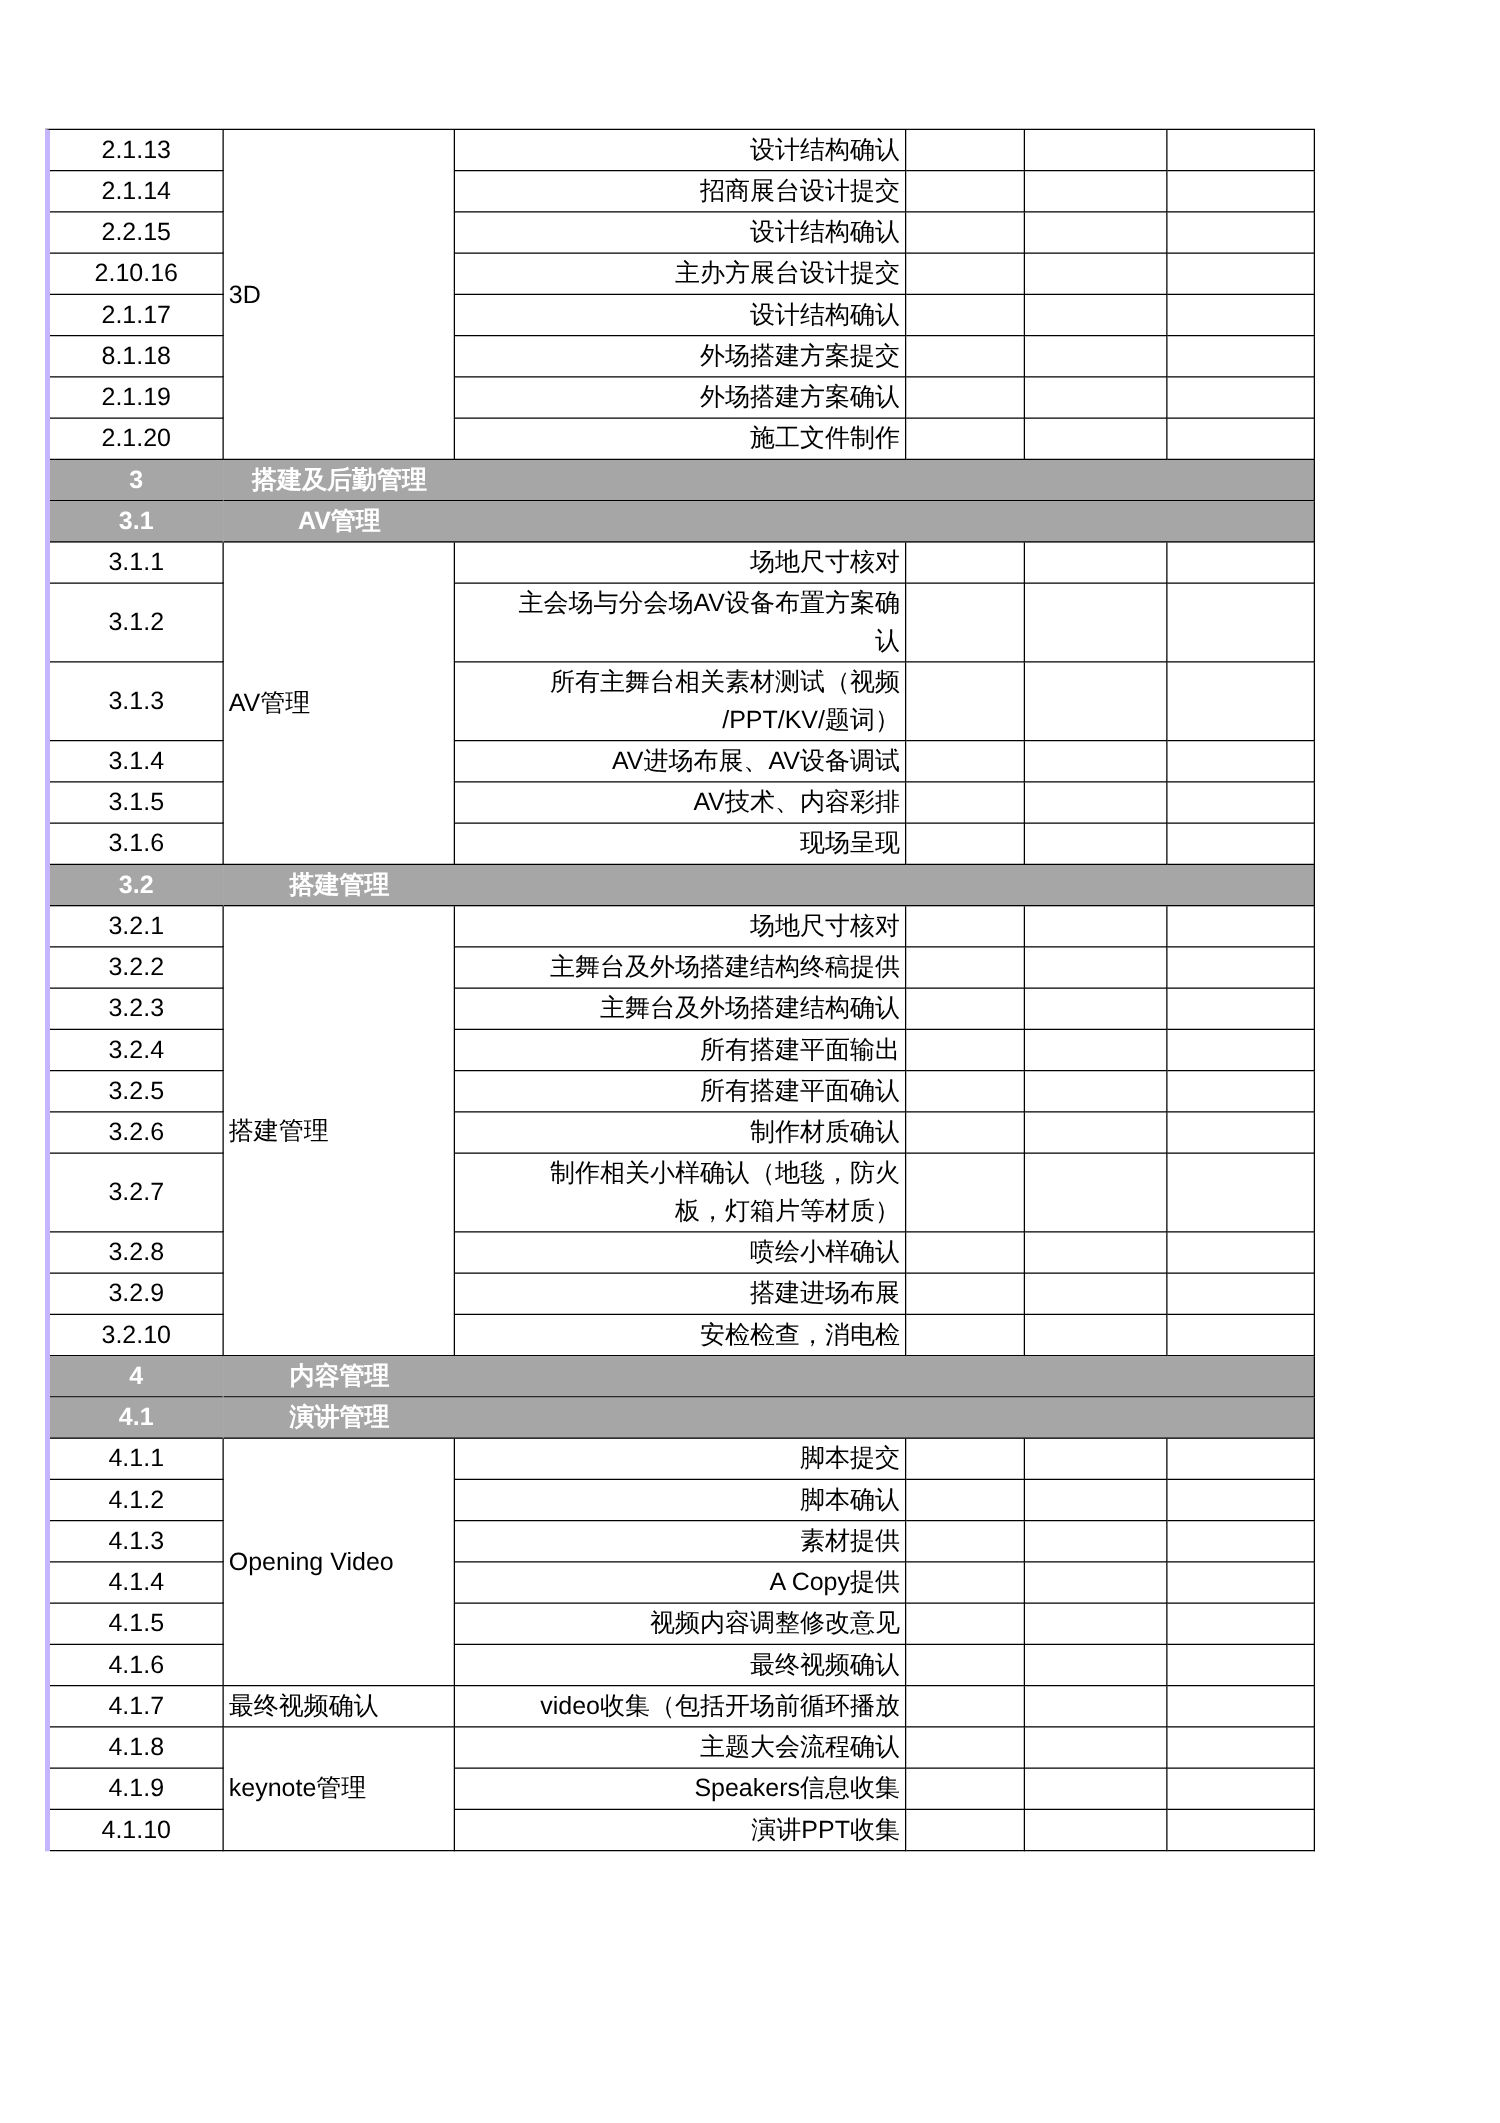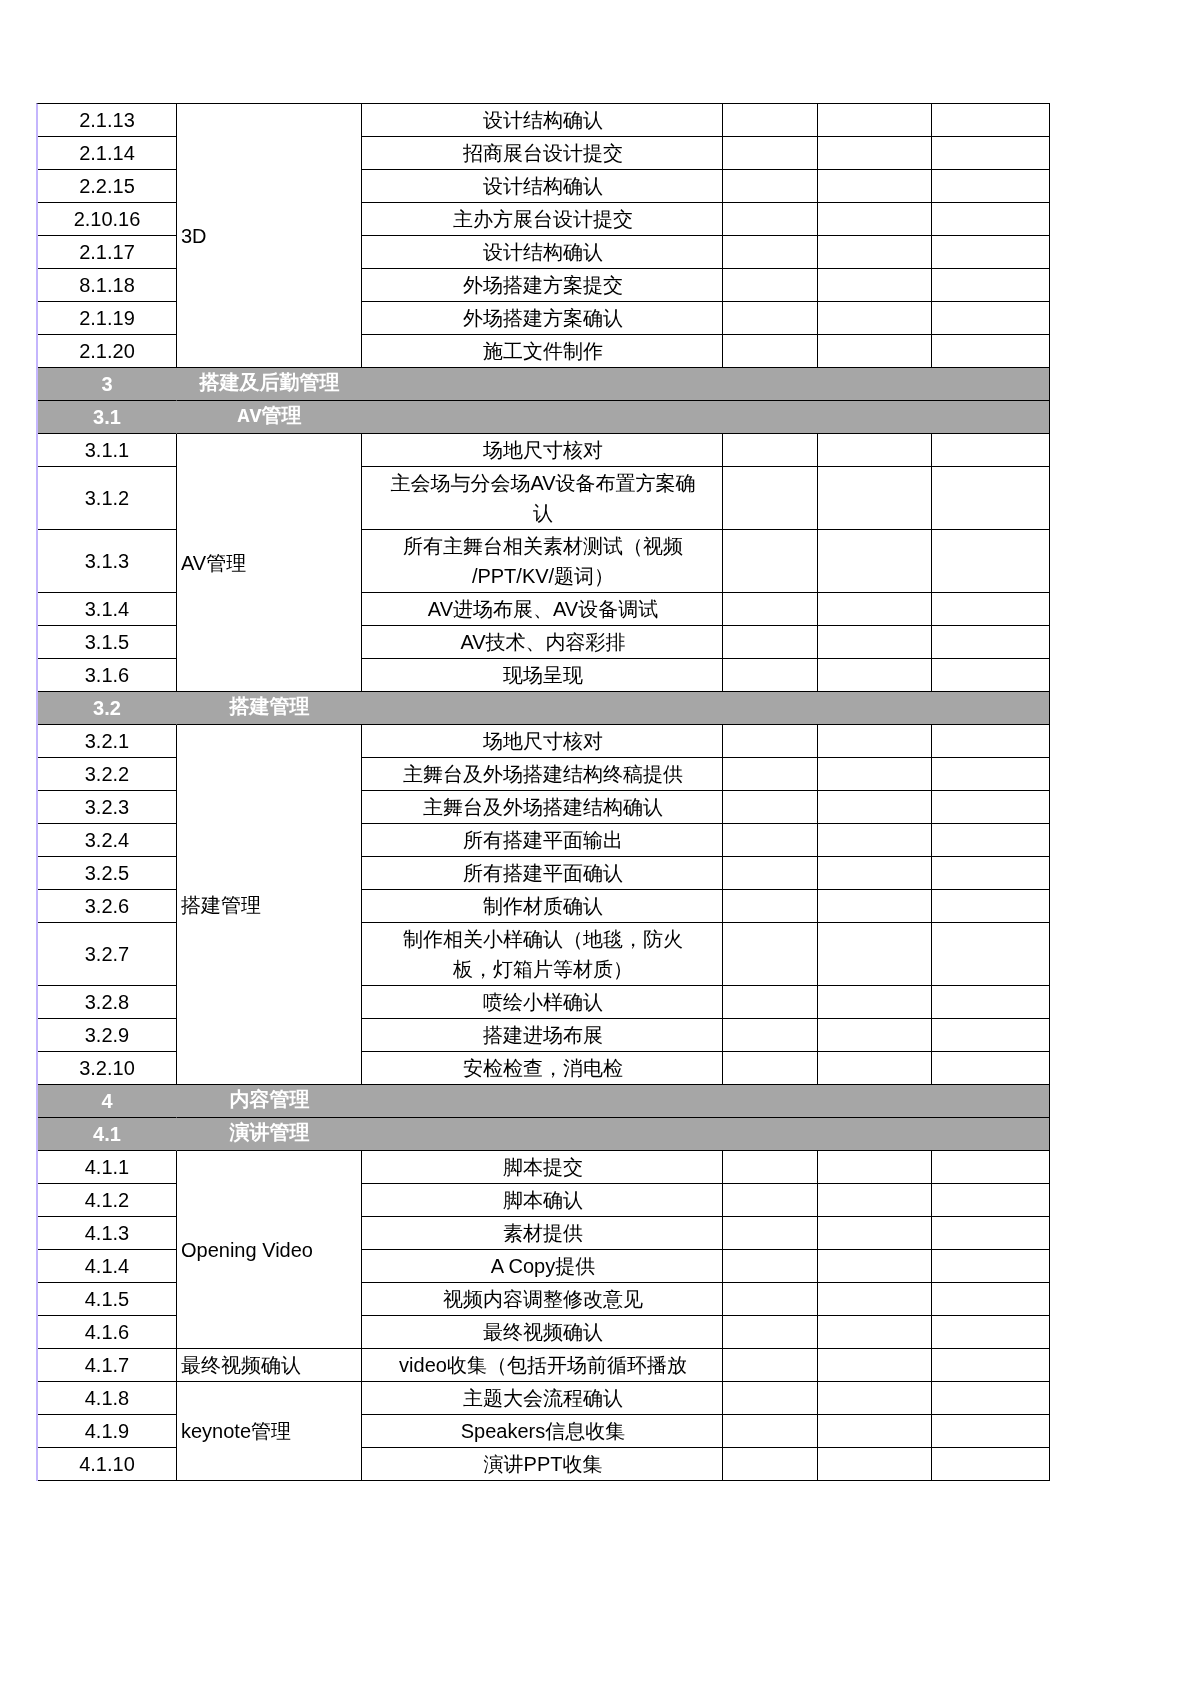--- a/index.html
+++ b/index.html
@@ -12,49 +12,49 @@
     background: #ffffff;
     overflow: hidden;
   }
   table.checklist {
     position: absolute;
     left: 36px;
     top: 103px;
     border-spacing: 0;
     table-layout: fixed;
     border-top: 1px solid #000;
-    border-left: 2px solid #c4b5fd;
+    border-left: 4px solid #c4b5fd;
   }
   col.col-id      { width: 139px; }
   col.col-group   { width: 185px; }
   col.col-task    { width: 361px; }
   col.col-e1      { width: 95px;  }
   col.col-e2      { width: 114px; }
   col.col-e3      { width: 118px; }
   td {
     border-right: 1px solid #000;
     border-bottom: 1px solid #000;
     font-size: 20px;
     line-height: 30px;
     color: #000;
     padding: 1px 4px;
     vertical-align: middle;
     overflow: hidden;
   }
   td.c-id    { text-align: center; padding: 1px 2px; }
   td.c-group { text-align: left; }
-  td.c-task  { text-align: center; white-space: pre-wrap; padding-left: 6px; }
+  td.c-task  { text-align: right; white-space: pre-wrap; padding-left: 6px; }
   td.c-empty { }
   tr.section-row td {
     background: #a6a6a6;
     color: #ffffff;
     font-weight: 700;
   }
   tr.section-row td.c-id { border-right-color: #a6a6a6; }
-  td.c-section-label { text-align: left; padding: 1px 0; font-family: Liberation Mono, monospace; }
+  td.c-section-label { text-align: left; padding: 1px 0; }
   .section-label {
     display: inline-block;
     width: 185px;
     text-align: center;
   }
 </style>
 </head>
 <body>
 
 <div class="page">

